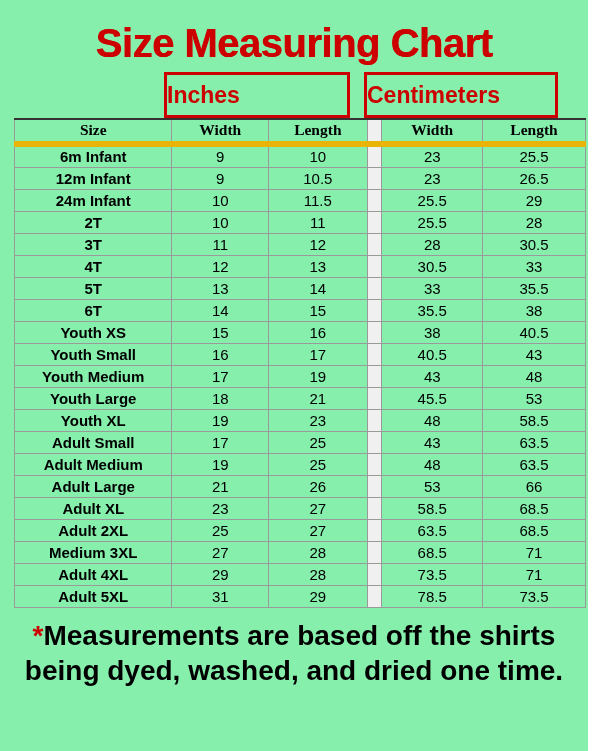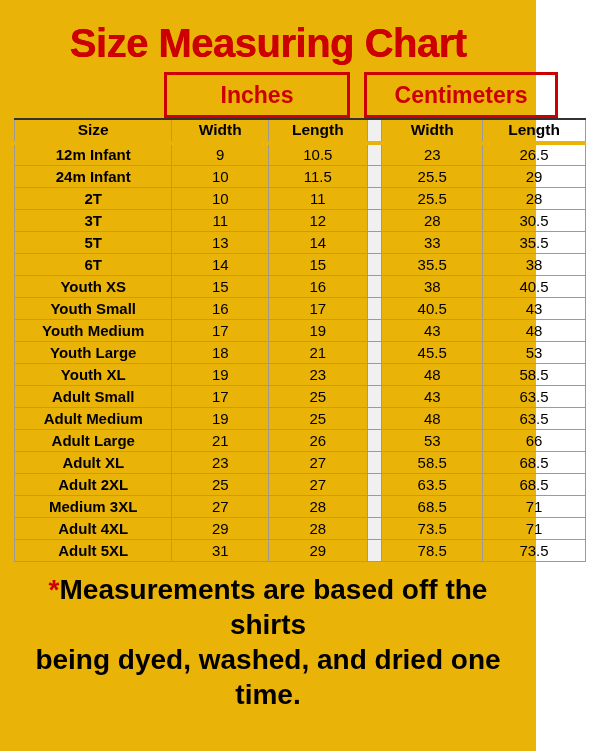--- a/index.html
+++ b/index.html
@@ -9,25 +9,25 @@
   body {
     width: 600px;
     height: 751px;
     background: #ffffff;
     font-family: "Liberation Sans", sans-serif;
     color: #000000;
     overflow: hidden;
   }
   .page {
     position: relative;
-    width: 536px;
+    width: 588px;
     height: 751px;
     box-sizing: border-box;
     padding: 0;
-    background: #eab308;
+    background: #86efac;
   }
   .title {
     text-align: center;
     font-size: 40px;
     font-weight: bold;
     color: #cc0000;
     letter-spacing: -0.5px;
     padding-top: 22px;
     padding-bottom: 6px;
     line-height: 1.05;
@@ -40,21 +40,20 @@
     box-sizing: border-box;
     height: 48px;
   }
   .uh-spacer {
     width: 150px;
     flex: 0 0 150px;
   }
   .uh-box {
     border: 3px solid #cc0000;
     box-sizing: border-box;
-    text-align: center;
     font-size: 23px;
     font-weight: bold;
     color: #cc0000;
     padding: 3px 0 5px 0;
     height: 46px;
     line-height: 34px;
   }
   .uh-inches {
     width: 186px;
     flex: 0 0 186px;
@@ -80,21 +79,22 @@
     text-align: center;
     height: 22px;
     box-sizing: border-box;
   }
   table.chart th {
     font-weight: bold;
     font-size: 15.5px;
   }
   table.chart thead th {
     border-top: 2px solid #333;
-    border-bottom: 4px solid #eab308;
+    border-bottom: 6px solid #eab308;
+    font-family: Liberation Serif, serif;
   }
   .col-size {
     width: 150px;
   }
   .col-w1 { width: 92px; }
   .col-l1 { width: 94px; }
   .col-gap { width: 14px; border-top: none !important; border-bottom: none !important; border-left: 1px solid #9a9a9a; border-right: 1px solid #9a9a9a; background: #f0f0f0; }
   .col-w2 { width: 96px; }
   .col-l2 { width: 98px; }
   td.size-cell, th.size-cell {
@@ -151,20 +151,28 @@
         <th class="size-cell">Size</th>
         <th>Width</th>
         <th>Length</th>
         <th class="gapcell"></th>
         <th>Width</th>
         <th>Length</th>
       </tr>
     </thead>
     <tbody>
         <tr>
+          <td class="size-cell">6m Infant</td>
+          <td>9</td>
+          <td>10</td>
+          <td class="gapcell"></td>
+          <td>23</td>
+          <td>25.5</td>
+        </tr>
+        <tr>
           <td class="size-cell">12m Infant</td>
           <td>9</td>
           <td>10.5</td>
           <td class="gapcell"></td>
           <td>23</td>
           <td>26.5</td>
         </tr>
         <tr>
           <td class="size-cell">24m Infant</td>
           <td>10</td>
@@ -181,20 +189,28 @@
           <td>25.5</td>
           <td>28</td>
         </tr>
         <tr>
           <td class="size-cell">3T</td>
           <td>11</td>
           <td>12</td>
           <td class="gapcell"></td>
           <td>28</td>
           <td>30.5</td>
+        </tr>
+        <tr>
+          <td class="size-cell">4T</td>
+          <td>12</td>
+          <td>13</td>
+          <td class="gapcell"></td>
+          <td>30.5</td>
+          <td>33</td>
         </tr>
         <tr>
           <td class="size-cell">5T</td>
           <td>13</td>
           <td>14</td>
           <td class="gapcell"></td>
           <td>33</td>
           <td>35.5</td>
         </tr>
         <tr>

